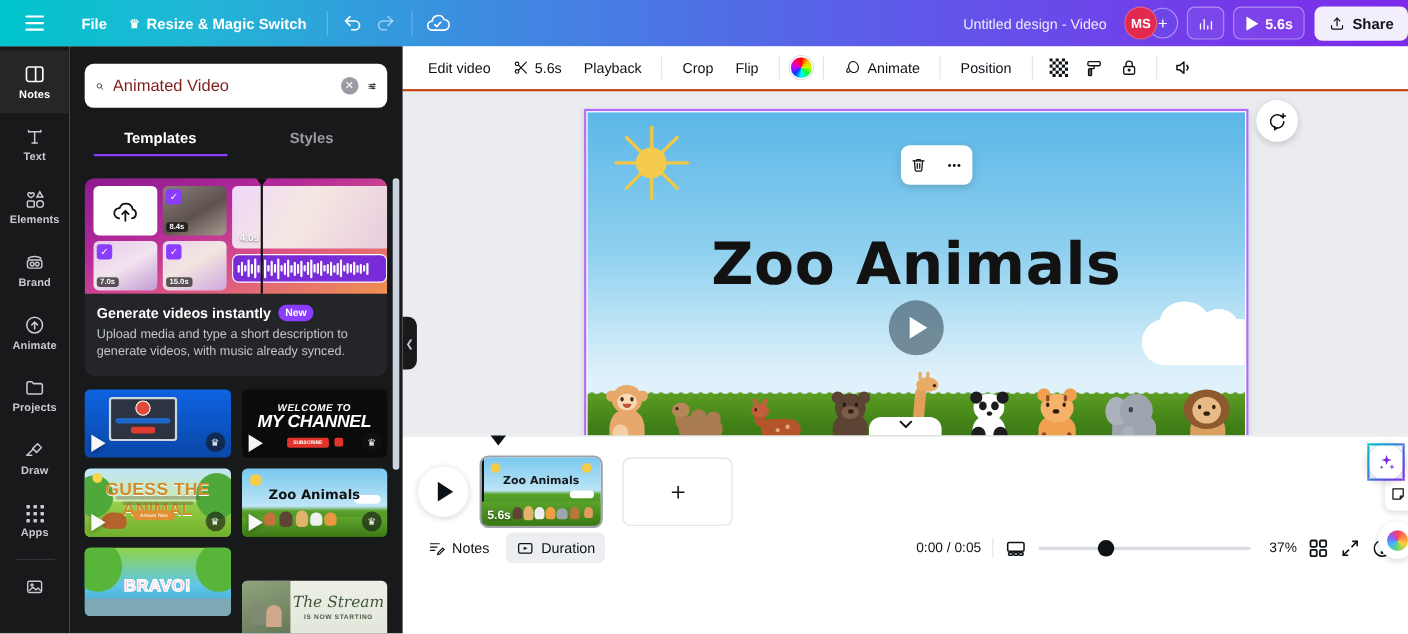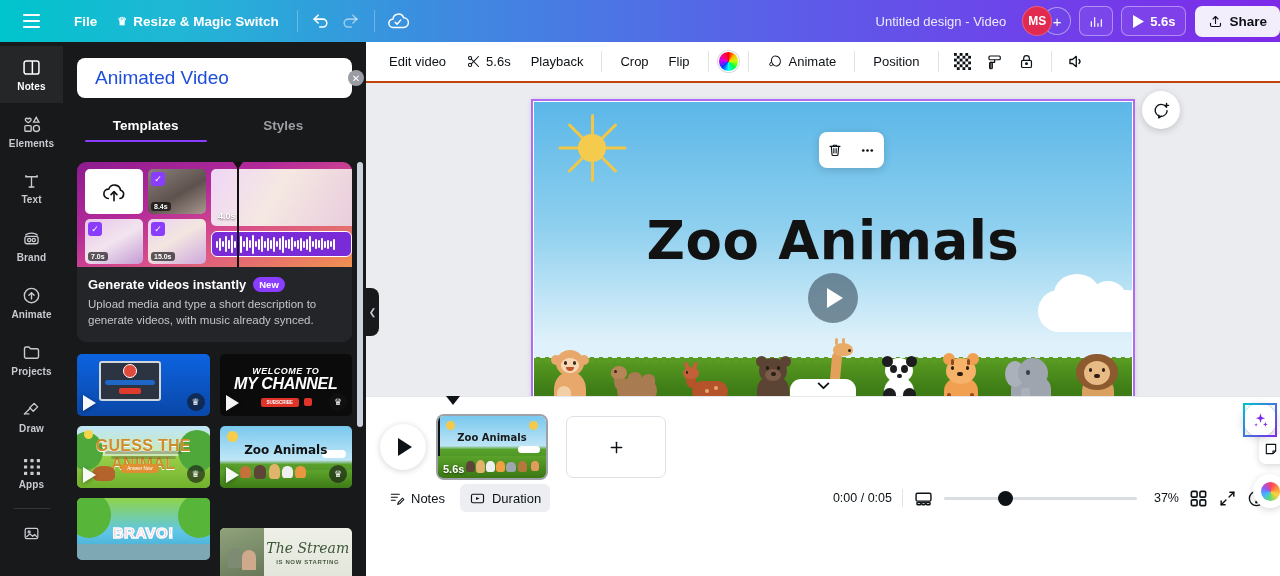--- a/index.html
+++ b/index.html
@@ -87,21 +87,21 @@
   .panel {
     position:absolute; top:42px; left:63px; width:303px; height:534px;
     background:#18191b; z-index:28; overflow:hidden;
   }
   .search-wrap { padding:16px 14px 0 14px; }
   .search-box {
     height:40px; background:#fff; border-radius:8px; display:flex; align-items:center;
     padding:0 10px; gap:8px;
   }
   .search-input {
-    flex:1; border:none; outline:none; font-size:19px; color:#1d4ed8;
+    flex:1; border:none; outline:none; font-size:15px; color:#7f1d1d;
     font-family:"Liberation Sans", sans-serif; background:transparent;
   }
   .clear-btn {
     width:16px; height:16px; border-radius:50%; background:#9a9ca3; color:#fff;
     font-size:10px; display:flex; align-items:center; justify-content:center; cursor:pointer; flex:none;
   }
   .tabs { display:flex; margin-top:12px; padding:0 14px;align-items:flex-end; }
   .tab {
     flex:1; text-align:center; font-size:13.5px; font-weight:700; color:#9b9da3;
     padding:8px 0 9px; cursor:pointer; position:relative;
@@ -434,37 +434,37 @@
 
   <div class="rail">
     <div class="rail-item active">
       <svg width="21" height="21" viewBox="0 0 24 24" fill="none" stroke="#fff" stroke-width="1.7">
         <rect x="3.5" y="4.5" width="17" height="15" rx="2.5"></rect>
           <path d="M13 4.5v15"></path>
       </svg>
       <span class="rail-label">Notes</span>
     </div>
     <div class="rail-item">
-      <svg width="22" height="21" viewBox="0 0 26 24" fill="none" stroke="#c8cad0" stroke-width="1.6">
-        <path d="M5.2 5.6c.9-1.5 3-1.2 3.3.4.3-1.6 2.4-1.9 3.3-.4.8 1.3-1.1 3-3.3 4.3-2.2-1.3-4.1-3-3.3-4.3z"></path>
-        <path d="M18 3.6l3.2 5.6h-6.4z"></path>
-        <rect x="4.6" y="13.4" width="7.4" height="6.6" rx="1"></rect>
-        <circle cx="18.2" cy="16.7" r="3.6"></circle>
-      </svg>
-      <span class="rail-label">Elements</span>
-    </div>
-    <div class="rail-item">
       <svg width="19" height="19" viewBox="0 0 24 24" fill="none" stroke="#c8cad0" stroke-width="1.7" stroke-linecap="round">
         <path d="M5 6h14"></path>
           <path d="M12 6v13"></path>
           <path d="M9 19h6"></path>
           <path d="M5 6V4.5"></path>
           <path d="M19 6V4.5"></path>
       </svg>
       <span class="rail-label">Text</span>
+    </div>
+    <div class="rail-item">
+      <svg width="22" height="21" viewBox="0 0 26 24" fill="none" stroke="#c8cad0" stroke-width="1.6">
+        <path d="M5.2 5.6c.9-1.5 3-1.2 3.3.4.3-1.6 2.4-1.9 3.3-.4.8 1.3-1.1 3-3.3 4.3-2.2-1.3-4.1-3-3.3-4.3z"></path>
+        <path d="M18 3.6l3.2 5.6h-6.4z"></path>
+        <rect x="4.6" y="13.4" width="7.4" height="6.6" rx="1"></rect>
+        <circle cx="18.2" cy="16.7" r="3.6"></circle>
+      </svg>
+      <span class="rail-label">Elements</span>
     </div>
     <div class="rail-item">
       <svg width="21" height="21" viewBox="0 0 24 24" fill="none" stroke="#c8cad0" stroke-width="1.5">
         <path d="M5 8.5c2.5-3.5 11.5-3.5 14 0"></path>
         <rect x="4.5" y="9.5" width="15" height="8.5" rx="2.4"></rect>
         <circle cx="9.4" cy="13.8" r="1.9"></circle>
           <circle cx="14.6" cy="13.8" r="1.9"></circle>
       </svg>
       <span class="rail-label">Brand</span>
     </div>

